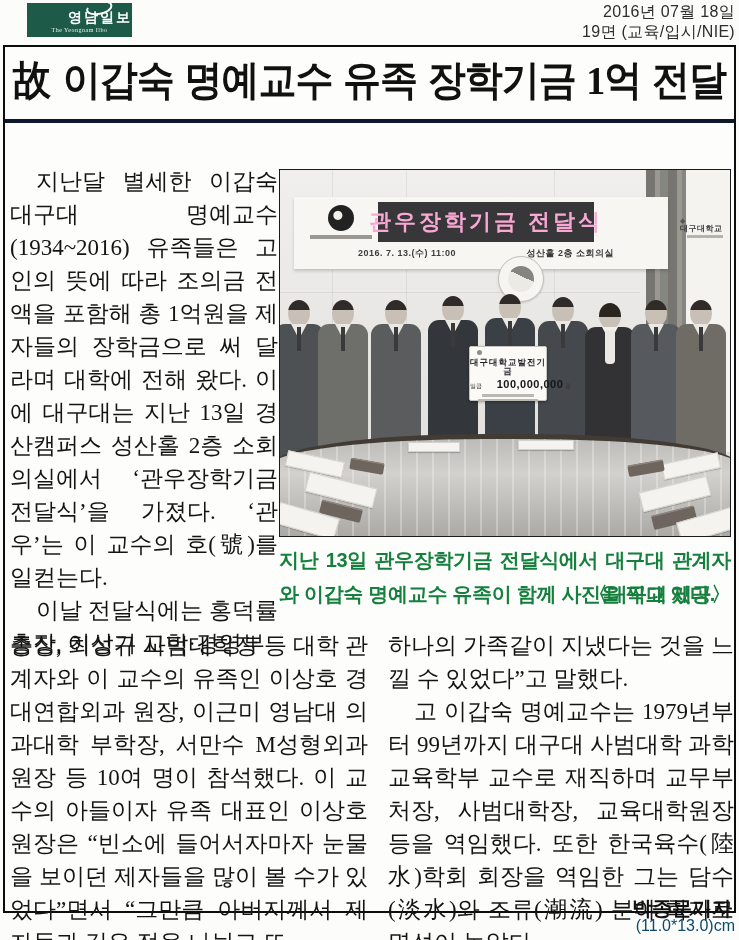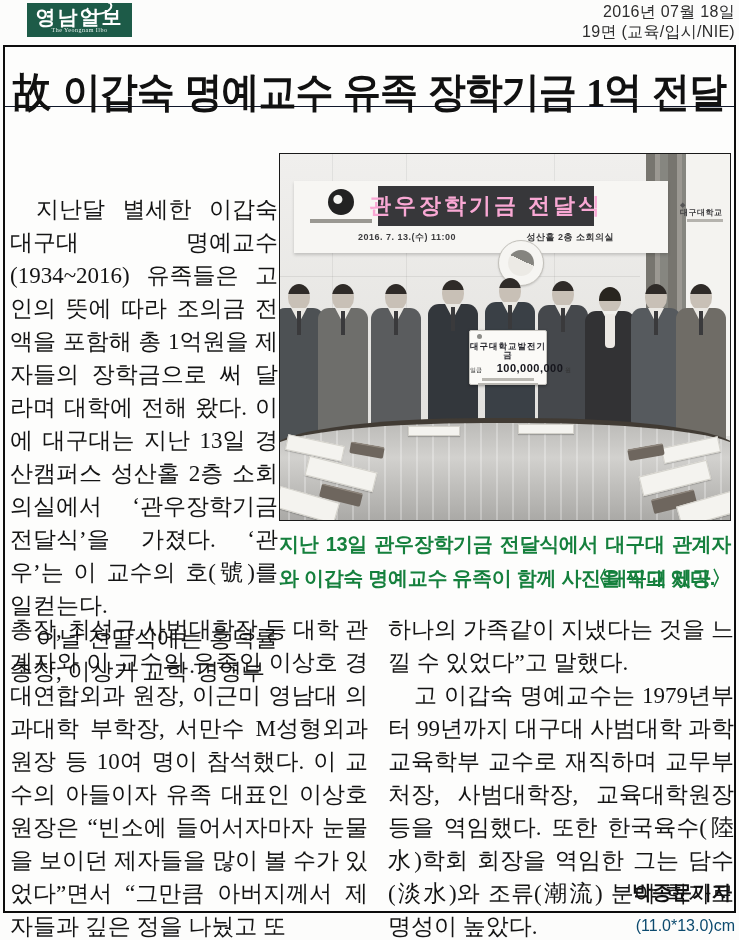--- a/index.html
+++ b/index.html
@@ -13,53 +13,53 @@
   }
 
   
   .masthead {
     position:absolute; left:27px; top:3px; width:105px; height:34px;
     background:#1d5b48; color:#fff; text-align:center;
     display:flex; flex-direction:column; justify-content:center;
   }
   .masthead .logo-main {
     font-family:"Liberation Sans","DejaVu Sans",sans-serif;
-    font-weight:bold; font-size:20px; letter-spacing:2px; line-height:20px;
+    font-weight:bold; font-size:14px; letter-spacing:2px; line-height:20px;text-align:right;
   }
   .masthead .logo-sub {
     font-size:6px; line-height:7px; letter-spacing:0.5px; color:#e8f2ee;
     font-family:"Liberation Serif","DejaVu Serif",serif;
   }
   .masthead svg.swoosh { position:absolute; right:16px; top:-4px; }
 
   .dateline {
     position:absolute; right:4px; top:2px; text-align:right;
     font-family:"Liberation Sans","DejaVu Sans",sans-serif;
     font-size:16px; line-height:20px; color:#2d2d2d; letter-spacing:0.3px;
   }
 
   
   .article-box {
     position:absolute; left:3px; top:45px; width:733px; height:868px;
     border:2px solid #0d0d0d; background:#fdfdfc;
   }
   .headline-section {
-    height:60px; border-bottom:1px solid #0f172a; padding:18px 8px 0 8px;
+    height:76px; border-bottom:4px solid #0f172a; padding:6px 8px 0 8px;
   }
   .headline-section h1 {
     font-size:38px; font-weight:bold; letter-spacing:-1px;
     white-space:nowrap; text-align:justify; text-align-last:justify;
     width:100%; display:inline-block; transform:scaleY(1.08); transform-origin:top;
   }
   .body-area { position:relative; height:800px; }
 
   
   .col { position:absolute; font-size:23px; line-height:33px; text-align:justify; color:#141414; }
   .col p.indent { text-indent:26px; }
-  .col-1-top    { left:5px;  top:42px;  width:268px;margin-top:44px; }
+  .col-1-top    { left:5px;  top:42px;  width:268px; }
   .col-1-bottom { left:5px;  top:506px; width:358px; }
   .col-2        { left:383px; top:506px; width:346px; height:300px; }
   .byline {
     position:absolute; right:2px; bottom:4px;
     font-family:"Liberation Sans","DejaVu Sans",sans-serif;
     font-weight:bold; font-size:20px; color:#111;
   }
 
   
   .photo-figure { position:absolute; left:274px; top:46px; width:452px; }

